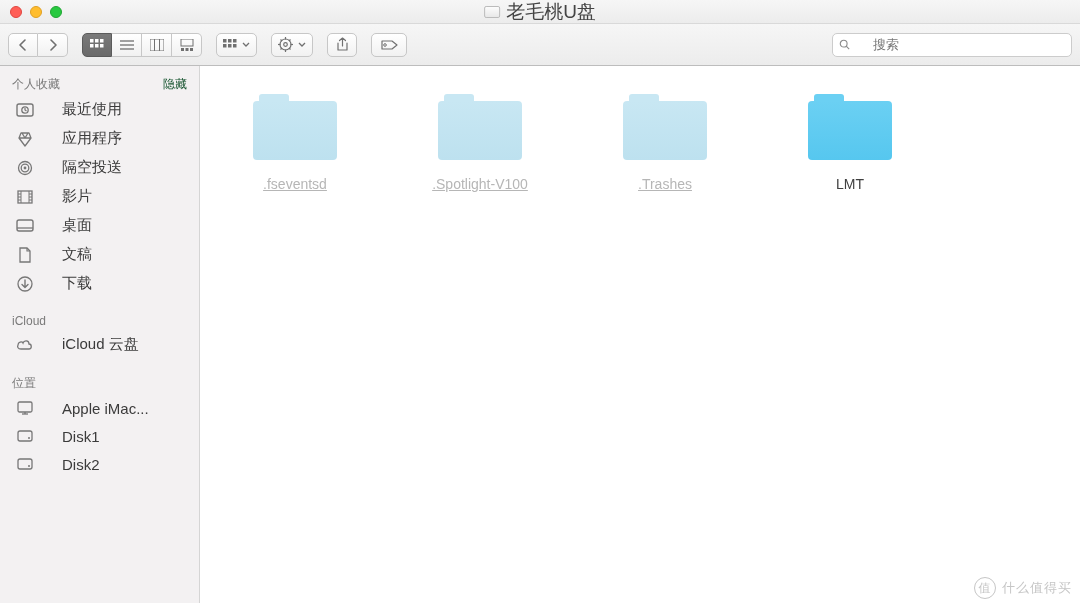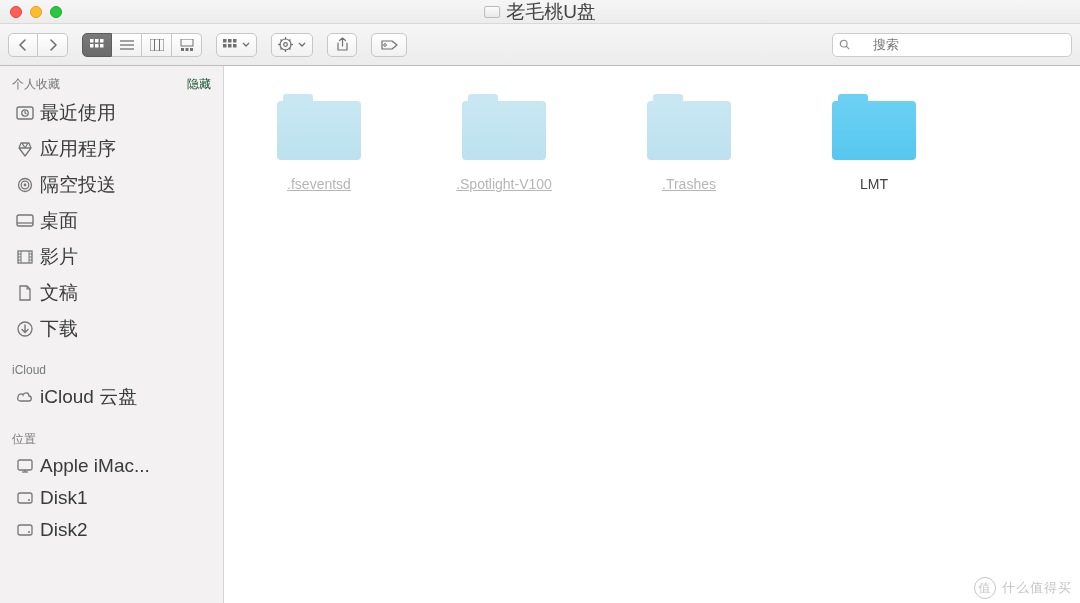--- a/index.html
+++ b/index.html
@@ -24,24 +24,24 @@
     .tb-btn.single { border-radius: 5px; }
     .tb-btn.active { background: linear-gradient(#7a7a7a,#6a6a6a); color: #fff; border-color:#5b5b5b; }
     .tb-btn + .tb-btn { border-left: none; }
     .spacer { flex: 1; }
     .search-box { width: 240px; height: 24px; background: #fff; border: 1px solid #ccc; border-radius: 5px; display: flex; align-items: center; padding: 0 6px; gap: 23px; }
     .search-box input { border: none; outline: none; font-size: 13px; width: 100%; background: transparent; color: #333; }
     .search-box .mag { color: #8a8a8a; font-size: 13px; }
 
     
     .main { display: flex; height: calc(100% - 66px); }
-    .sidebar { width: 224px; background: #f3f1f2; border-right: 1px solid #d5d5d5; padding-top: 6px; overflow-y: auto; }
+    .sidebar { width: 200px; background: #f3f1f2; border-right: 1px solid #d5d5d5; padding-top: 6px; overflow-y: auto; }
     .sb-header { display: flex; justify-content: space-between; align-items: center; padding: 4px 12px 2px; color: #7a7a7a; font-size: 12px; }
     .sb-header .hide { color: #14532d; font-size: 12px; }
-    .sb-item { display: flex; align-items: center; gap: 4px; padding: 5px 14px; color: #3b3b3b; font-size: 19px; cursor: default; }
+    .sb-item { display: flex; align-items: center; gap: 26px; padding: 5px 14px; color: #3b3b3b; font-size: 15px; cursor: default; }
     .sb-item .icon { width: 22px; height: 18px; display: flex; align-items: center; justify-content: center; color: #777; }
     .sb-item .txt { white-space: nowrap; overflow: hidden; text-overflow: ellipsis; }
 
     
     .content { flex: 1; background: #fff; padding: 28px 30px; display: flex; gap: 55px; align-items: flex-start; }
     .folder-item { width: 130px; display: flex; flex-direction: column; align-items: center; gap: 16px; cursor: default; }
     .folder-icon { width: 84px; height: 66px; position: relative; }
     .folder-icon .tab { position: absolute; top: 0; left: 6px; width: 30px; height: 10px; border-radius: 3px 3px 0 0; }
     .folder-icon .body { position: absolute; top: 7px; left: 0; width: 84px; height: 59px; border-radius: 4px; }
     .folder-icon.hidden .tab { background: #c8e7f3; }
@@ -217,45 +217,45 @@
             <circle cx="10" cy="9" r="6.5" fill="none" stroke="#777" stroke-width="1.3"></circle>
             <circle cx="10" cy="9" r="3.8" fill="none" stroke="#777" stroke-width="1.3"></circle>
             <circle cx="10" cy="9" r="1.4" fill="#777"></circle>
           </svg>
         </span>
         <span class="txt">隔空投送</span>
       </div>
       <div class="sb-item">
         <span class="icon">
           <svg width="20" height="18" viewBox="0 0 20 18">
-            <rect x="2" y="3" width="16" height="11" rx="2" fill="none" stroke="#777" stroke-width="1.4"></rect>
-            <line x1="2" y1="11" x2="18" y2="11" stroke="#777" stroke-width="1.3"></line>
-          </svg>
-        </span>
-        <span class="txt">桌面</span>
-      </div>
-      <div class="sb-item">
-        <span class="icon">
-          <svg width="20" height="18" viewBox="0 0 20 18">
             <rect x="3" y="3" width="14" height="12" fill="none" stroke="#777" stroke-width="1.3"></rect>
             <line x1="6" y1="3" x2="6" y2="15" stroke="#777" stroke-width="1"></line>
             <line x1="14" y1="3" x2="14" y2="15" stroke="#777" stroke-width="1"></line>
             <line x1="3" y1="6" x2="6" y2="6" stroke="#777"></line>
             <line x1="3" y1="9" x2="6" y2="9" stroke="#777"></line>
             <line x1="3" y1="12" x2="6" y2="12" stroke="#777"></line>
             <line x1="14" y1="6" x2="17" y2="6" stroke="#777"></line>
             <line x1="14" y1="9" x2="17" y2="9" stroke="#777"></line>
             <line x1="14" y1="12" x2="17" y2="12" stroke="#777"></line>
           </svg>
         </span>
         <span class="txt">影片</span>
       </div>
       <div class="sb-item">
         <span class="icon">
           <svg width="20" height="18" viewBox="0 0 20 18">
+            <rect x="2" y="3" width="16" height="11" rx="2" fill="none" stroke="#777" stroke-width="1.4"></rect>
+            <line x1="2" y1="11" x2="18" y2="11" stroke="#777" stroke-width="1.3"></line>
+          </svg>
+        </span>
+        <span class="txt">桌面</span>
+      </div>
+      <div class="sb-item">
+        <span class="icon">
+          <svg width="20" height="18" viewBox="0 0 20 18">
             <path d="M5 2 L12 2 L15 5 L15 16 L5 16 Z" fill="none" stroke="#777" stroke-width="1.3"></path>
             <path d="M12 2 L12 5 L15 5" fill="none" stroke="#777" stroke-width="1.2"></path>
           </svg>
         </span>
         <span class="txt">文稿</span>
       </div>
       <div class="sb-item">
         <span class="icon">
           <svg width="20" height="18" viewBox="0 0 20 18">
             <circle cx="10" cy="9" r="7" fill="none" stroke="#777" stroke-width="1.3"></circle>

